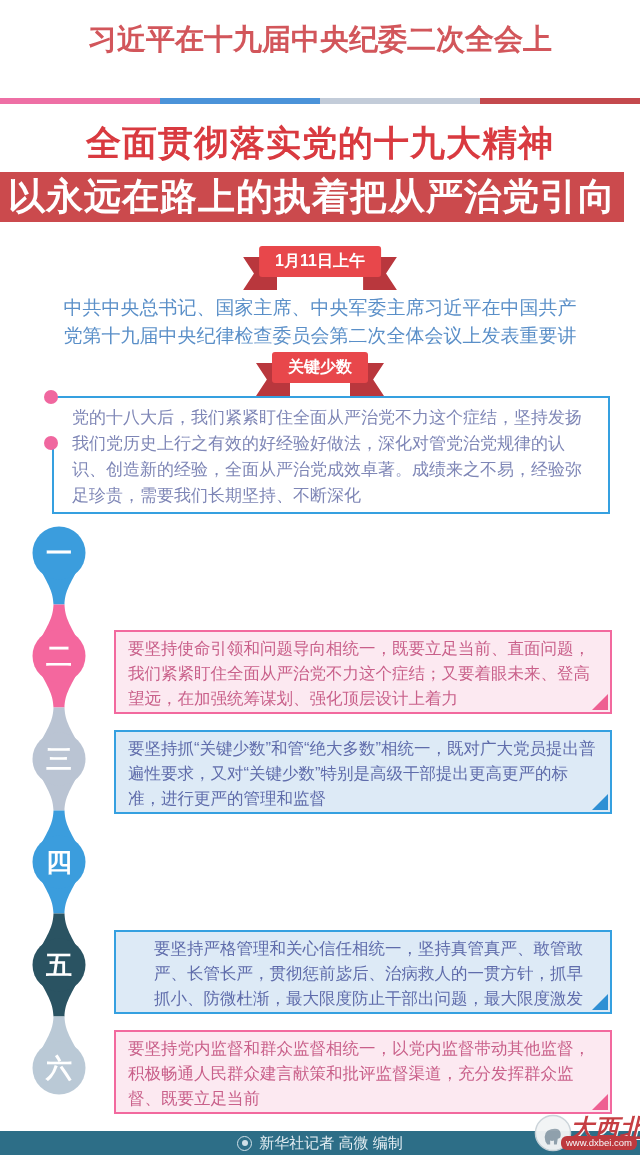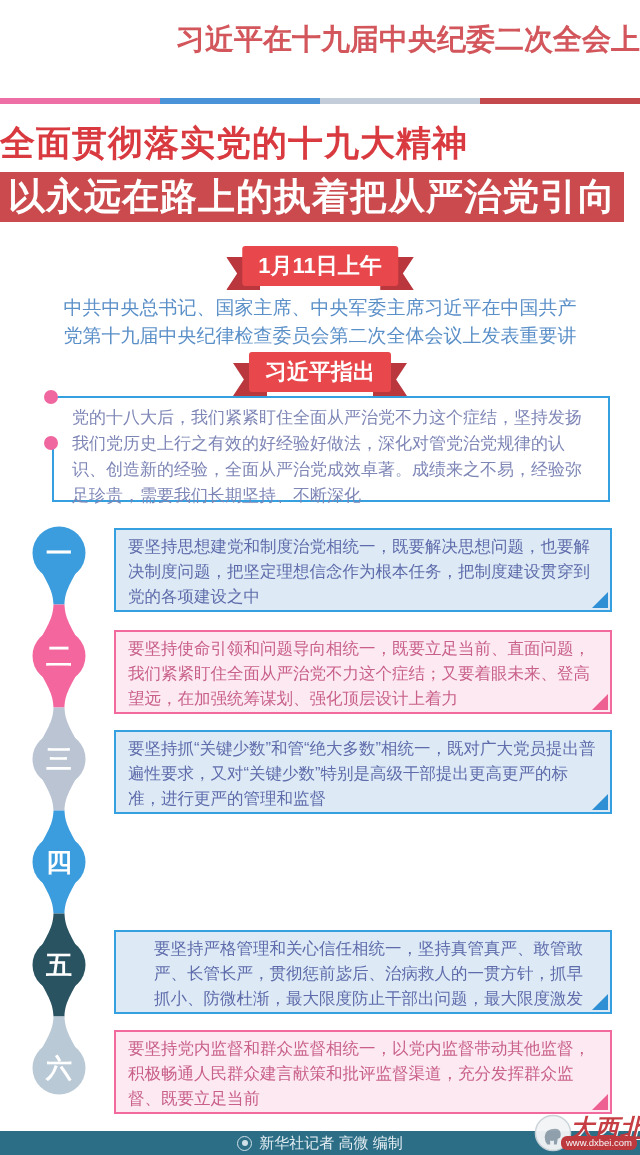--- a/index.html
+++ b/index.html
@@ -1,46 +1,46 @@
 <!DOCTYPE html>
 <html style="--title-red: #d2565b; --accent-red: #d93a40; --banner-red: #cb4a4d; --ribbon-red: #e8474b; --ribbon-dark: #b9373d; --strip-pink: #ee6fa5; --strip-blue: #4b93d9; --strip-gray: #c3ccd9; --strip-red: #c4494d; --intro-blue: #5a8fc8; --quote-text: #7e86b6; --dot-pink: #f0679f; --blue-border: #35a0e0; --blue-bg: #ddeaf6; --blue-text: #5f6cab; --fold-blue: #2e8fd4; --pink-border: #f2699e; --pink-bg: #fce9f1; --pink-text: #c9608a; --fold-pink: #ee5f92; --circle-blue: #3b9ddd; --circle-pink: #f4679e; --circle-gray: #bac4d3; --circle-dark: #2a5362; --circle-gray2: #bac9d6; --footer-bg: #2d6e87; --wm-red: #c4373c;"><head>
 <meta charset="utf-8">
 <style>
   html,body{margin:0;padding:0;background:#ffffff;}
   .page{
     position:relative;width:640px;height:1155px;margin:0 auto;background:#ffffff;
     font-family:"Liberation Sans","DejaVu Sans",sans-serif;overflow:hidden;
   }
   
-  .main-title{position:absolute;top:20px;left:0;width:640px;text-align:right;
+  .main-title{position:absolute;top:20px;left:0;width:640px;text-align:center;
     color:var(--title-red);font-size:29px;font-weight:600;line-height:38px;}
   .divider{position:absolute;top:98px;left:0;width:640px;height:6px;display:flex;}
   .divider span{flex:1;height:6px;}
   .seg-pink{background:var(--strip-pink);}
   .seg-blue{background:var(--strip-blue);}
   .seg-gray{background:var(--strip-gray);}
   .seg-red{background:var(--strip-red);}
-  .headline{position:absolute;top:120px;left:0;width:640px;
+  .headline{position:absolute;top:120px;left:0;width:640px;text-align:center;
     color:var(--accent-red);font-size:35px;font-weight:bold;letter-spacing:1px;}
   .banner{position:absolute;top:172px;left:0;width:624px;height:50px;background:var(--banner-red);
     color:#ffffff;font-size:37px;font-weight:bold;text-align:center;line-height:50px;letter-spacing:1px;}
   
   .ribbon{position:absolute;left:50%;transform:translateX(-50%);height:36px;}
   .ribbon .wing{position:absolute;top:11px;width:34px;height:33px;background:var(--ribbon-dark);z-index:1;}
   .ribbon .wing.l{left:-16px;clip-path:polygon(0 0,100% 0,100% 100%,0 100%,32% 50%);}
   .ribbon .wing.r{right:-16px;clip-path:polygon(0 0,100% 0,68% 50%,100% 100%,0 100%);}
   .ribbon .center{position:relative;z-index:2;display:block;background:var(--ribbon-red);
-    color:#ffffff;font-size:22px;font-weight:bold;padding:5px 16px;border-radius:3px;white-space:nowrap;}
+    color:#ffffff;font-size:16px;font-weight:bold;padding:5px 16px;border-radius:3px;white-space:nowrap;}
   .ribbon-date{top:246px;}
   .ribbon-speaker{top:352px;}
   
   .intro{position:absolute;top:294px;left:58px;width:524px;text-align:center;
     color:var(--intro-blue);font-size:19px;line-height:28px;}
   
-  .quote-box{position:absolute;top:396px;left:52px;width:558px;height:106px;box-sizing:border-box;
+  .quote-box{position:absolute;top:396px;left:52px;width:558px;height:118px;box-sizing:border-box;
     border-top:2px solid var(--blue-border);border-right:2px solid var(--blue-border);
     border-bottom:2px solid var(--blue-border);background:#ffffff;}
   .quote-left-seg{position:absolute;left:0;top:45px;bottom:0;width:2px;background:var(--blue-border);}
   .q-dot{position:absolute;width:14px;height:14px;border-radius:50%;background:var(--dot-pink);}
   .q-dot.d1{left:-8px;top:-8px;}
   .q-dot.d2{left:-8px;top:38px;}
   .quote-text{margin:0;padding:7px 14px 0 20px;color:var(--quote-text);font-size:17px;line-height:26px;}
   
   .timeline-svg{position:absolute;left:0;top:0;width:640px;height:1155px;pointer-events:none;}
   .tlc1,.tlc4{fill:var(--circle-blue);}
@@ -100,21 +100,21 @@
     <span class="wing l"></span>
     <span class="wing r"></span>
     <span class="center">1月11日上午</span>
   </div>
 
   <div class="intro">中共中央总书记、国家主席、中央军委主席习近平在中国共产党第十九届中央纪律检查委员会第二次全体会议上发表重要讲话</div>
 
   <div class="ribbon ribbon-speaker">
     <span class="wing l"></span>
     <span class="wing r"></span>
-    <span class="center">习近平指出</span>
+    <span class="center">关键少数</span>
   </div>
 
   <div class="quote-box">
     <span class="quote-left-seg"></span>
     <span class="q-dot d1"></span>
     <span class="q-dot d2"></span>
     <p class="quote-text">党的十八大后，我们紧紧盯住全面从严治党不力这个症结，坚持发扬我们党历史上行之有效的好经验好做法，深化对管党治党规律的认识、创造新的经验，全面从严治党成效卓著。成绩来之不易，经验弥足珍贵，需要我们长期坚持、不断深化</p>
   </div>
 
   <svg class="timeline-svg" viewBox="0 0 640 1155" xmlns="http://www.w3.org/2000/svg" aria-hidden="true">
@@ -142,24 +142,20 @@
     <circle class="tlc6" cx="59" cy="1068" r="26.5"></circle>
   </svg>
 
   <span class="tl-num n1">一</span>
   <span class="tl-num n2">二</span>
   <span class="tl-num n3">三</span>
   <span class="tl-num n4">四</span>
   <span class="tl-num n5">五</span>
   <span class="tl-num n6">六</span>
 
-  <div class="item-box blue b1">
-    <p>要坚持思想建党和制度治党相统一，既要解决思想问题，也要解决制度问题，把坚定理想信念作为根本任务，把制度建设贯穿到党的各项建设之中</p>
-    <span class="fold"></span>
-  </div>
   <div class="item-box pink b2">
     <p>要坚持使命引领和问题导向相统一，既要立足当前、直面问题，我们紧紧盯住全面从严治党不力这个症结；又要着眼未来、登高望远，在加强统筹谋划、强化顶层设计上着力</p>
     <span class="fold"></span>
   </div>
   <div class="item-box blue b3">
     <p>要坚持抓“关键少数”和管“绝大多数”相统一，既对广大党员提出普遍性要求，又对“关键少数”特别是高级干部提出更高更严的标准，进行更严的管理和监督</p>
     <span class="fold"></span>
   </div>
   <div class="item-box blue b5">
     <p>要坚持严格管理和关心信任相统一，坚持真管真严、敢管敢严、长管长严，贯彻惩前毖后、治病救人的一贯方针，抓早抓小、防微杜渐，最大限度防止干部出问题，最大限度激发干部积极性</p>

